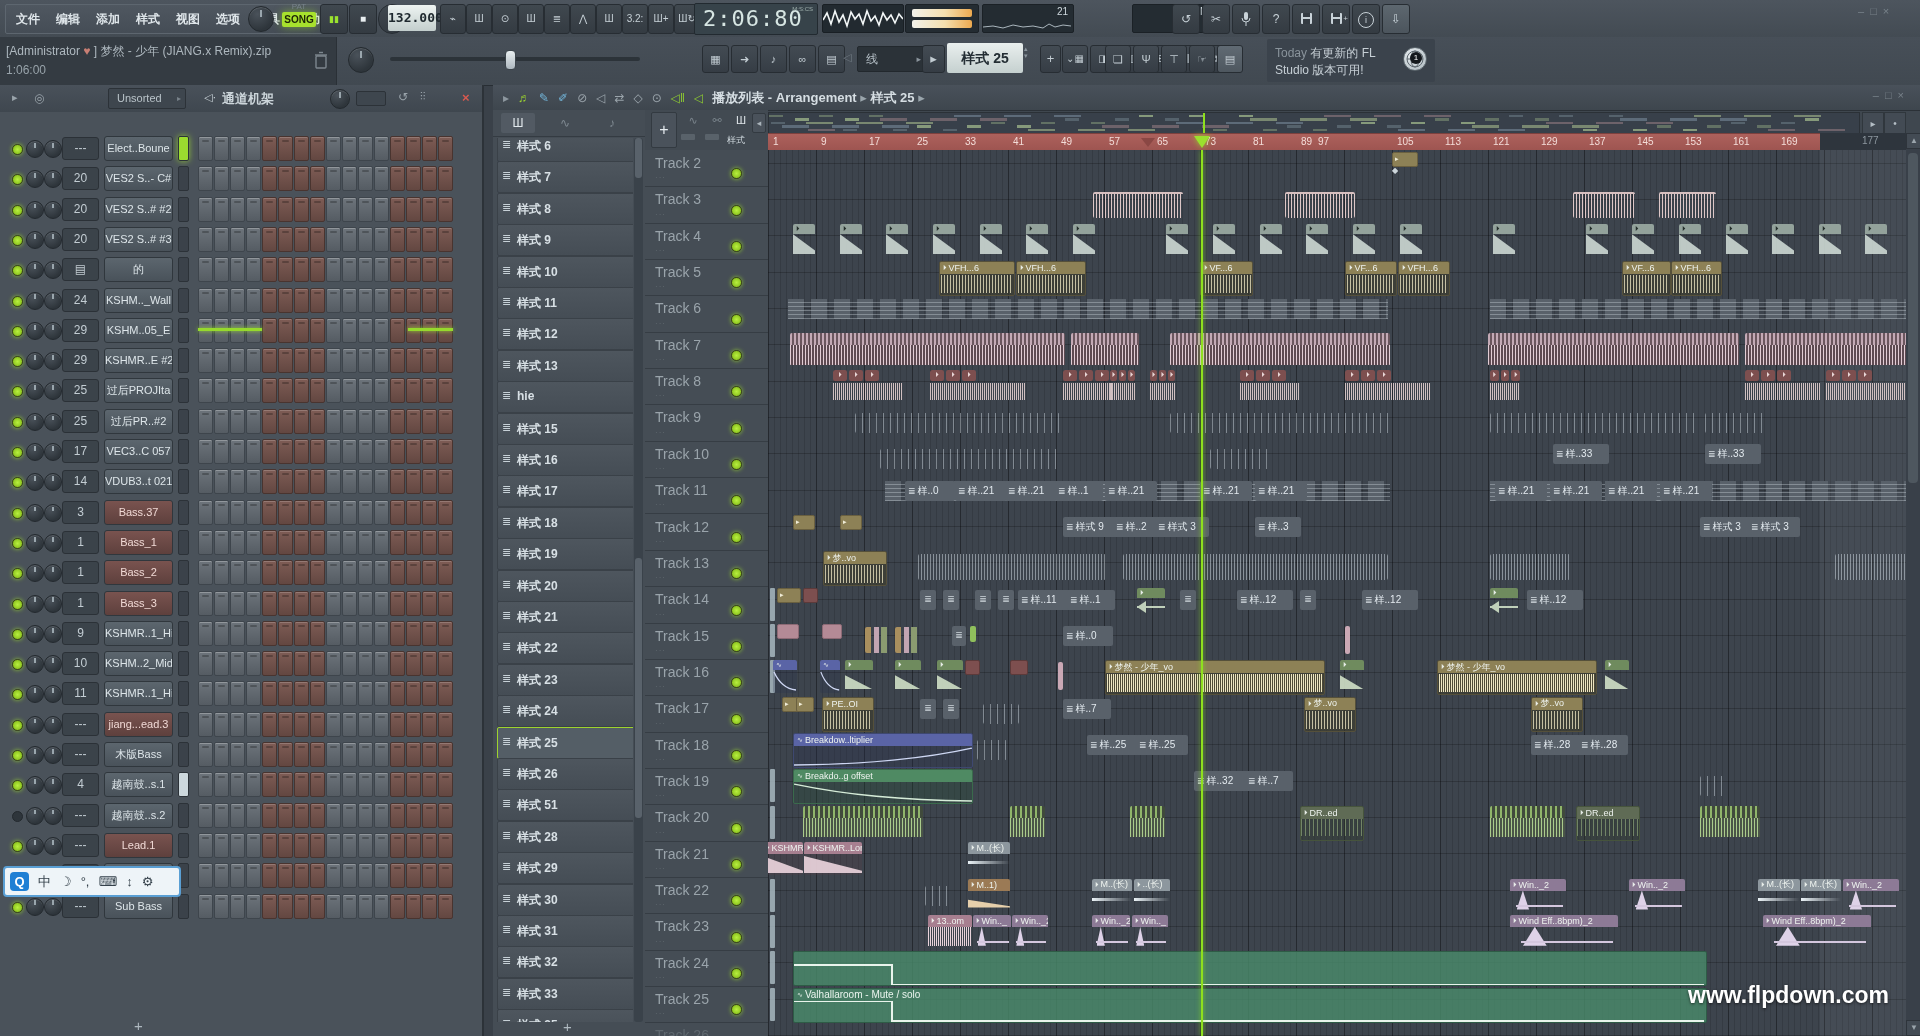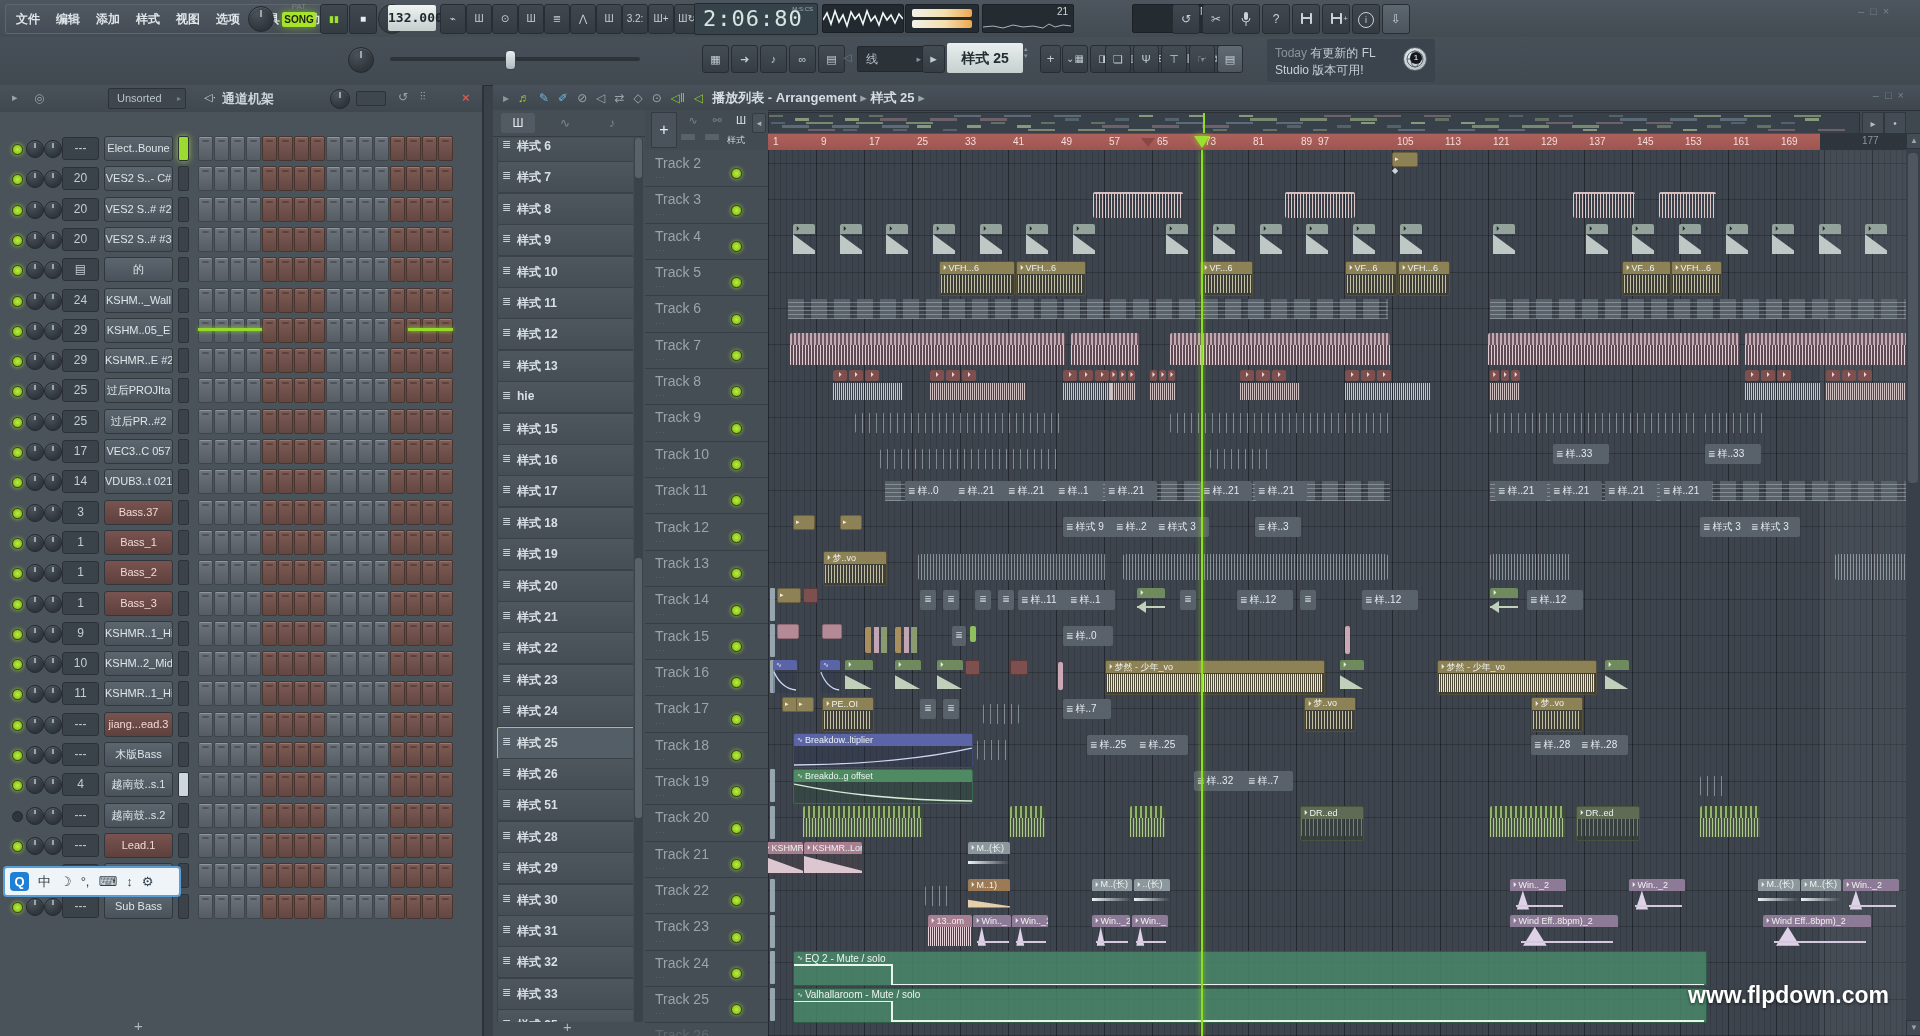--- a/index.html
+++ b/index.html
@@ -324,20 +324,29 @@
           <rect x="3" y="1" width="7" height="4" fill="#343b42"></rect>
           <rect x="3" y="7" width="7" height="5" fill="#343b42"></rect>
         </svg><span style="position:absolute;right:1px;bottom:0;font-size:8px;">+</span></div>
       <div class="tbtn" style="left: 1352px; width: 26px; font-size: 12px;"><span style="display:inline-block;width:14px;height:14px;border:1px solid #c8d2d8;border-radius:50%;font-size:9px;line-height:14px;margin-top:6px;">i</span></div>
       <div class="tbtn" style="left: 1382px; width: 26px; font-size: 12px; background: linear-gradient(rgb(93, 103, 111), rgb(76, 85, 93));">⇩</div>
     </div>
   <div class="winctl" style="left:1858px;" id="mainwinctl"><span>–</span><span>□</span><span>×</span></div>
 </div>
 
 <div id="infobar">
+  <div id="hintbox">
+    <div id="hinttitle"><span>[Administrator</span><span style="color: rgb(201, 127, 116);"> ♥</span><span>    ] 梦然 - 少年 (JIANG.x Remix).zip</span></div>
+    <div id="hinttime">1:06:00</div>
+    <svg style="position:absolute;right:8px;top:14px;" width="14" height="18" viewBox="0 0 14 18">
+        <rect x="2" y="5" width="10" height="12" rx="1" fill="none" stroke="#7d878f" stroke-width="1.4"></rect>
+        <line x1="1" y1="4" x2="13" y2="4" stroke="#7d878f" stroke-width="1.4"></line>
+        <line x1="5" y1="1.5" x2="9" y2="1.5" stroke="#7d878f" stroke-width="1.4"></line>
+      </svg>
+  </div>
   <div class="knob abs" style="left:348px;top:10px;width:24px;height:24px;">
       <i></i>
     </div>
   <div class="abs" style="left:390px;top:20px;width:250px;height:4px;background:#2c3339;border-radius:2px;">
     <div class="abs" style="left:115px;top:-7px;width:9px;height:18px;background:linear-gradient(180deg,#e8eef0,#aeb8bf);border-radius:4px;border:1px solid #3c444b;"></div>
   </div>
   <div id="midbtns">
       <div class="ibtn" style="left: 702px; width: 25px; font-size: 11px;">▦</div>
       <div class="ibtn" style="left: 731px; width: 25px; font-size: 11px;">➜</div>
       <div class="ibtn" style="left: 760px; width: 25px; font-size: 11px;">♪</div>
@@ -2325,24 +2334,20 @@
         </div>
         <div class="clip c-purpL" style="left: 995px; top: 764.85px; width: 108px;">
           <div class="chd">
             <span class="tri">⏵</span>
             <span>Wind Eff..8bpm)_2</span>
           </div>
           <div class="cbd"></div>
         </div>
         <div class="startbar" style="left: 2px; top: 801.2px;"></div>
         <div class="clip c-mute" style="left: 25px; top: 801.2px; width: 912px;">
-          <div class="chd">
-            <span class="tri">∿</span>
-            <span>EQ 2 - Mute / solo</span>
-          </div>
           <div class="seg" style="left: 0px; top: 12px; width: 97px; height: 1.5px;"></div>
           <div class="seg" style="left: 97px; top: 12px; width: 1.5px; height: 20px;"></div>
           <div class="seg" style="left: 97px; bottom: 0px; width: 813px; height: 1.5px;"></div>
         </div>
         <div class="startbar" style="left: 2px; top: 837.55px;"></div>
         <div class="clip c-mute" style="left: 25px; top: 837.55px; width: 912px;">
           <div class="chd">
             <span class="tri">∿</span>
             <span>Valhallaroom - Mute / solo</span>
           </div>

